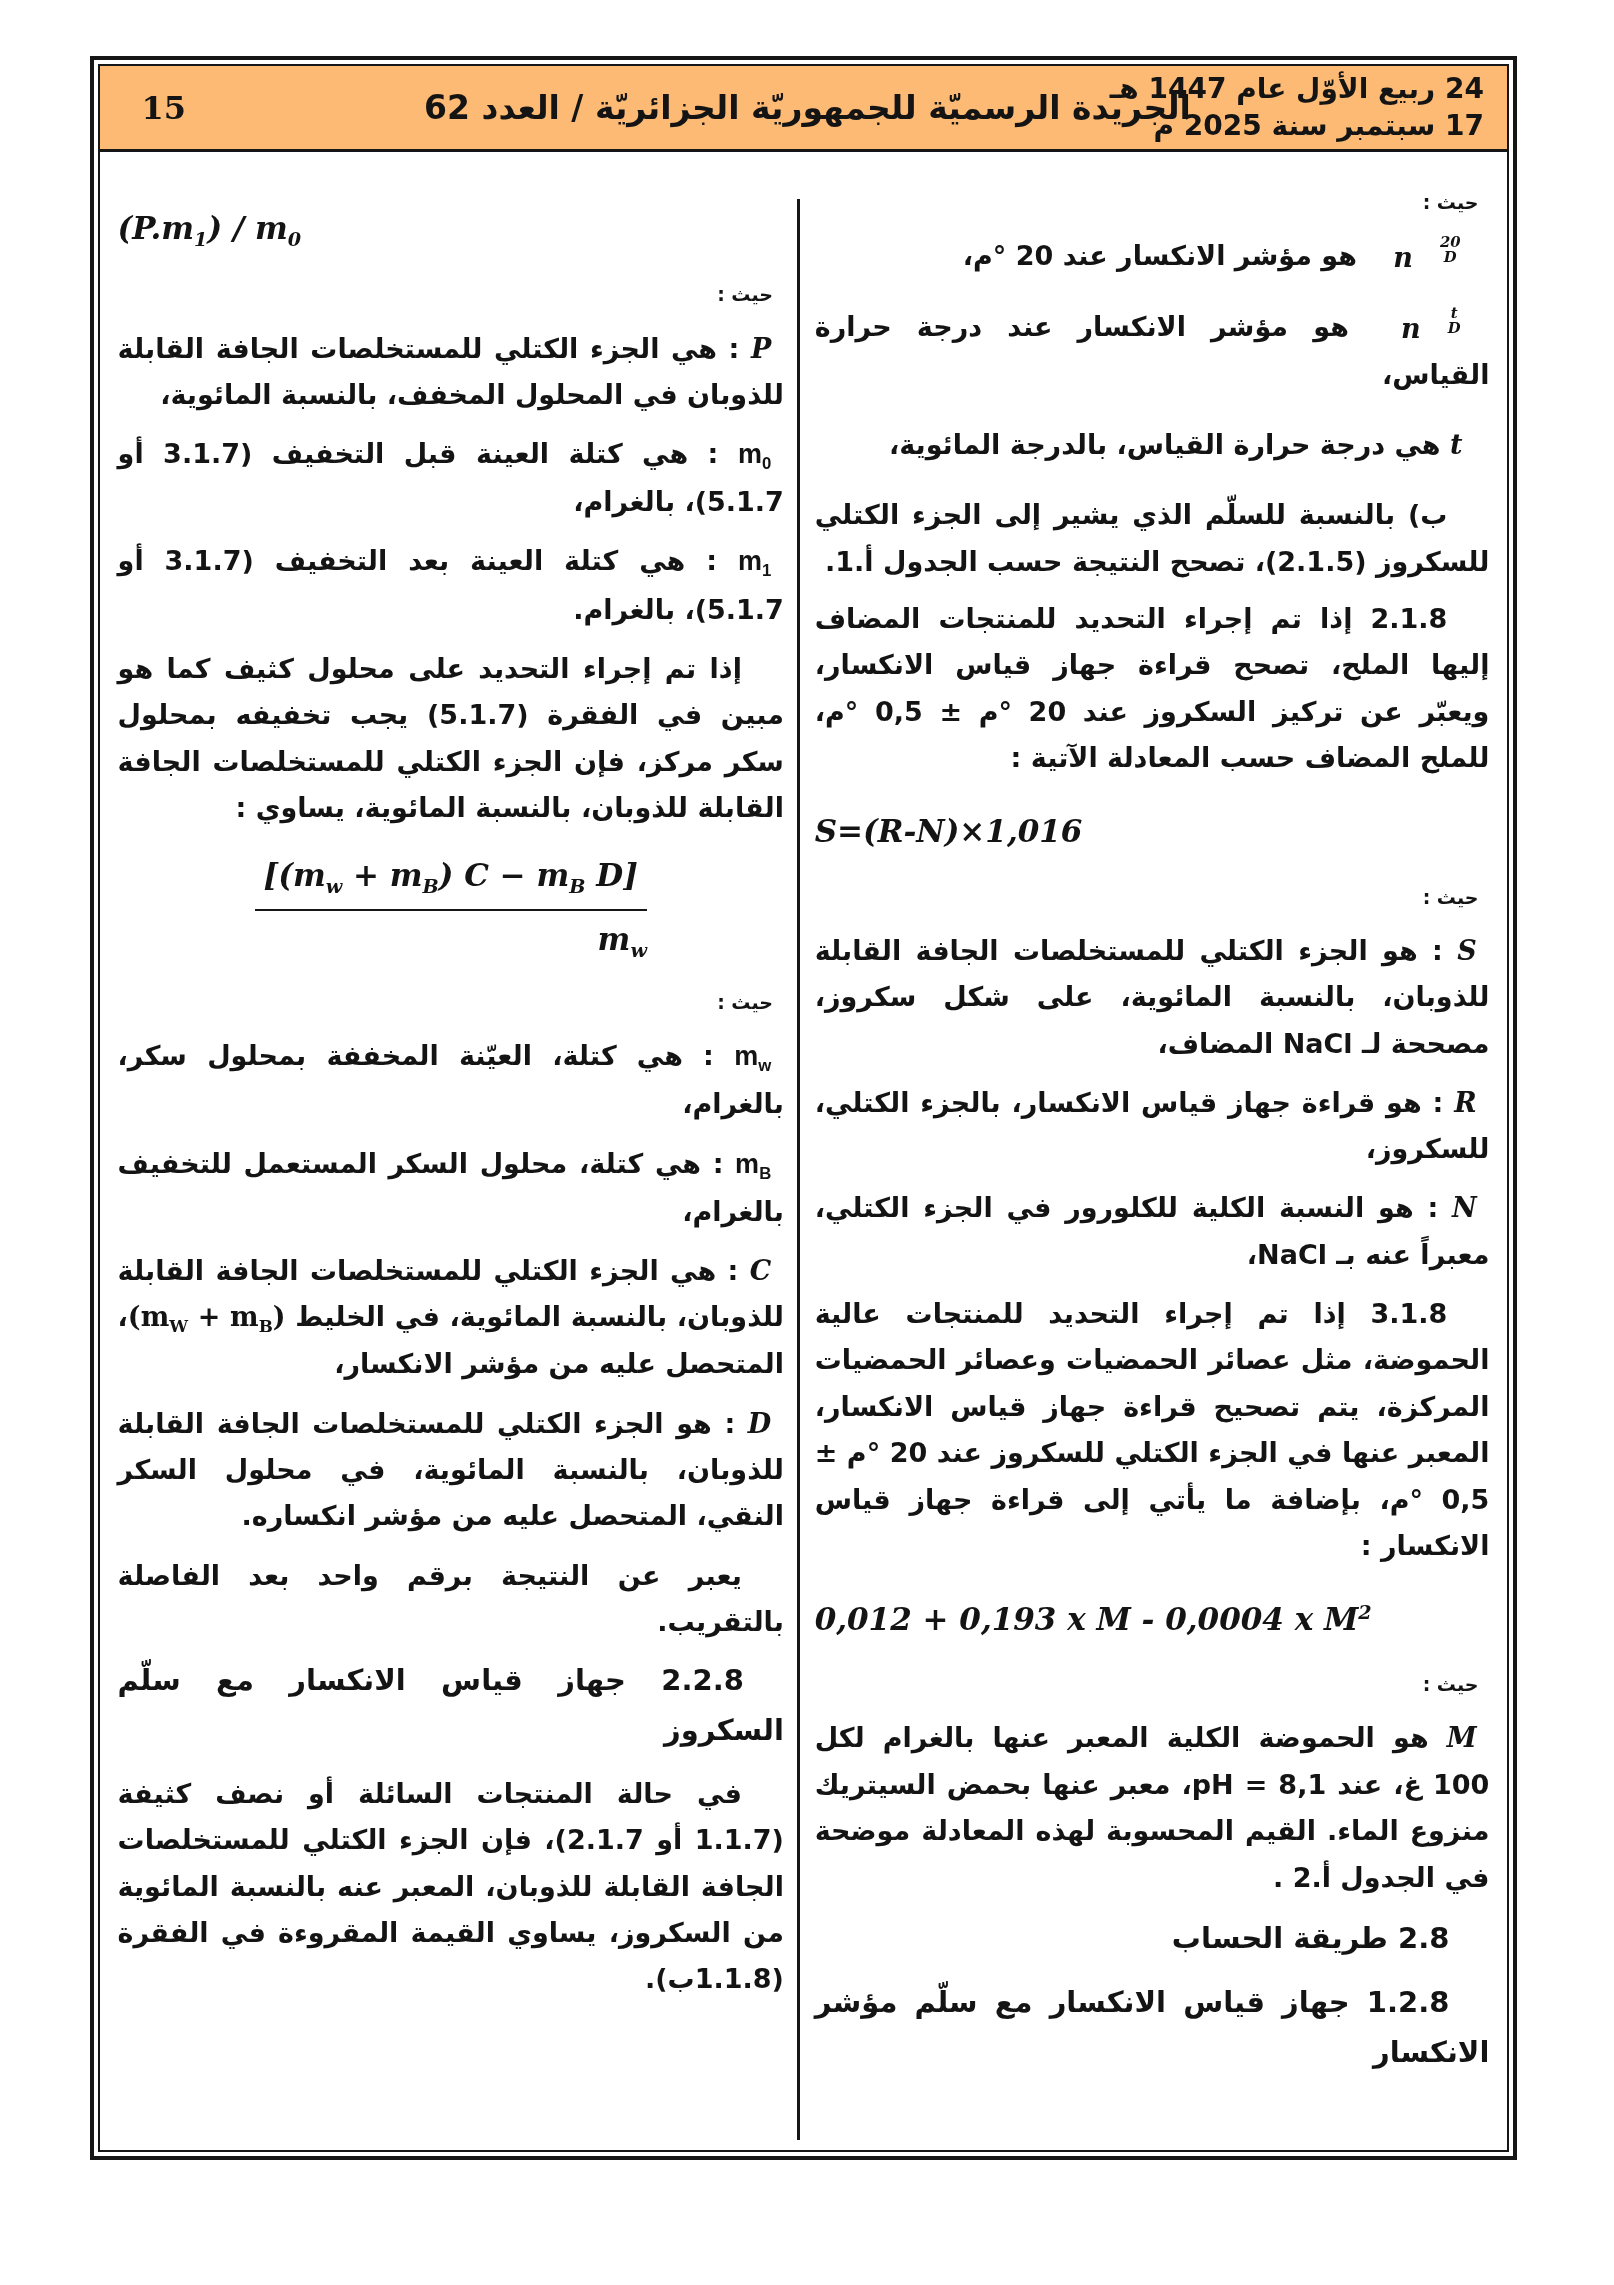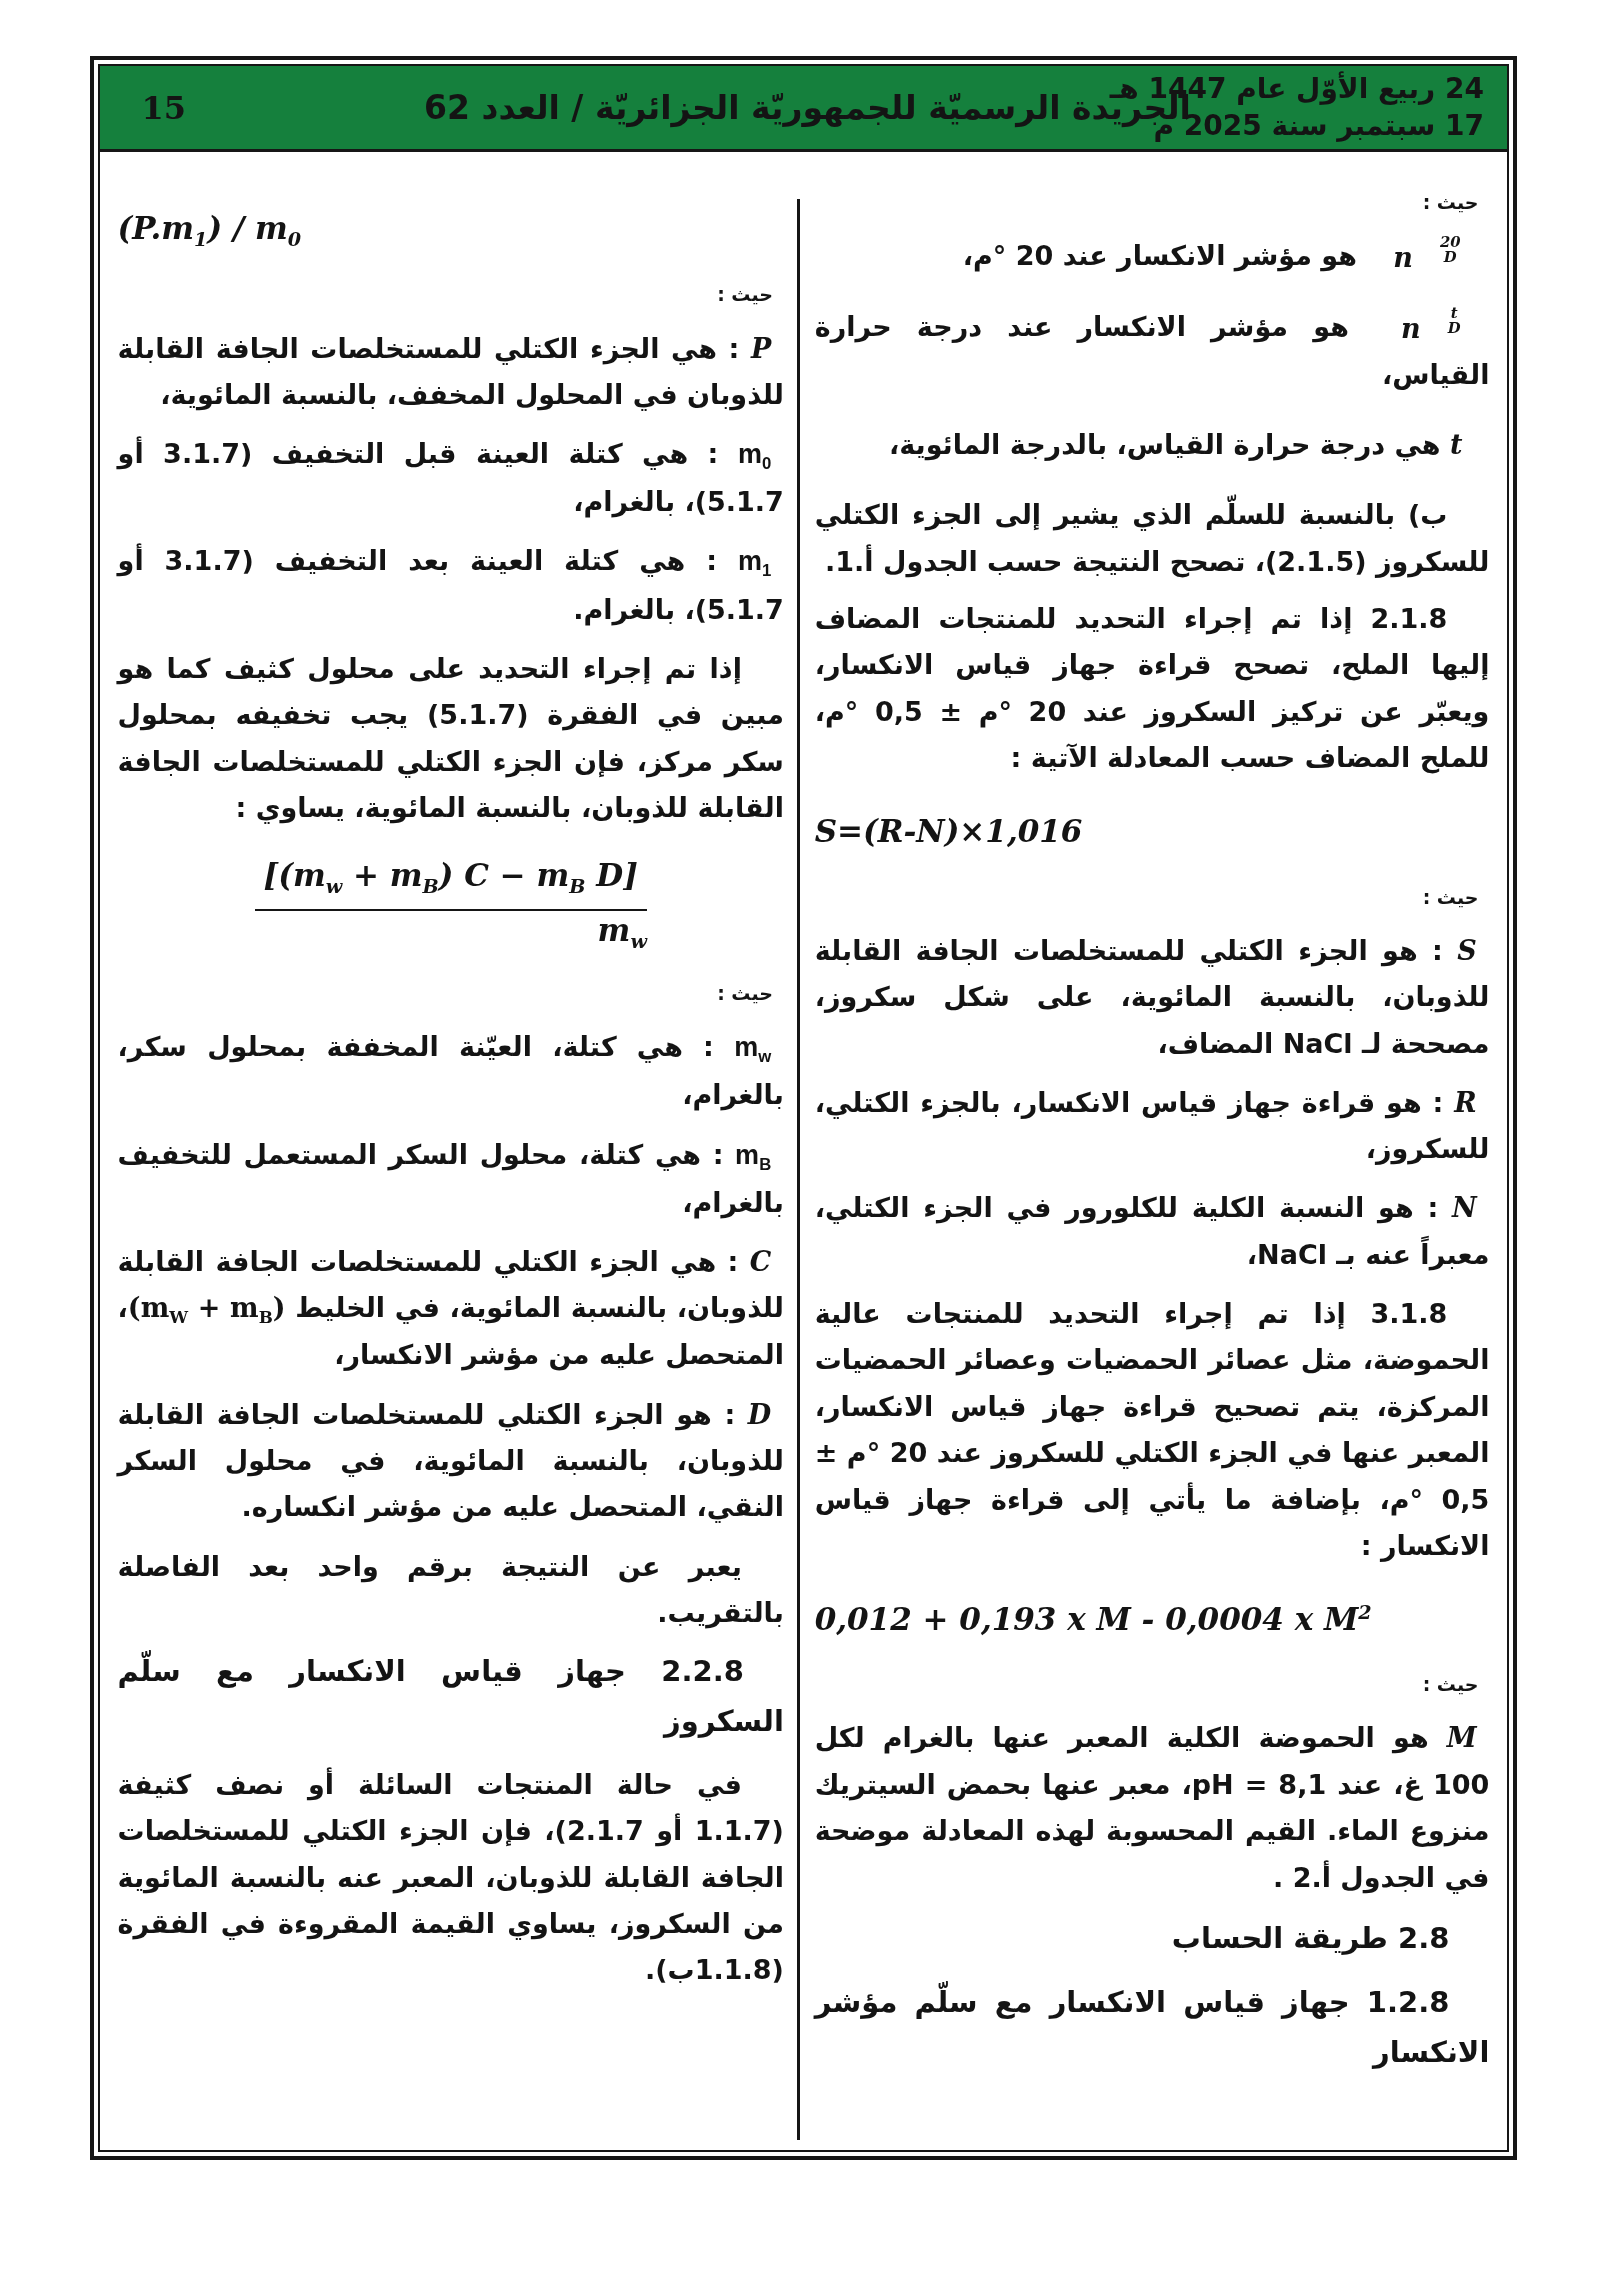--- a/index.html
+++ b/index.html
@@ -2,21 +2,21 @@
 <html lang="ar" style="font-size:14.5px"><head>
 <meta charset="utf-8">
 <style>
   html,body{margin:0;padding:0;background:#ffffff;}
   .page{position:relative;width:1615px;height:2285px;background:#ffffff;
         font-family:"DejaVu Sans",sans-serif;font-weight:700;color:#141414;}
   .frame-outer{position:absolute;left:90px;top:56px;width:1427px;height:2104px;
         border:4.5px solid #161616;box-sizing:border-box;}
   .frame-inner{position:absolute;inset:3.6px;border:2.7px solid #161616;
         display:flex;flex-direction:column;overflow:hidden;}
-  .header{flex:0 0 83px;background:#15803d;border-bottom:3.6px solid #161616;
+  .header{flex:0 0 83px;background:#fdba74;border-bottom:3.6px solid #161616;
         position:relative;display:flex;align-items:center;justify-content:center;padding-left:8px;}
   .page-number{position:absolute;left:42px;top:23.5px;font-size:32px;
         font-family:"DejaVu Serif",serif;}
   .header-title{font-size:33px;direction:rtl;}
   .header-dates{position:absolute;right:23.5px;top:5.4px;direction:rtl;text-align:right;
         font-size:28px;line-height:1.32;}
   .content{flex:1;display:flex;direction:ltr;overflow:hidden;}
   .col{box-sizing:border-box;direction:rtl;font-size:27px;line-height:1.72;text-align:justify;}
   .col-left{flex:0 0 697px;padding:27px 12.7px 0 18px;}
   .sep{flex:0 0 3.6px;width:3.6px;background:#161616;margin-top:47px;height:1941px;}
@@ -31,21 +31,21 @@
   .sym{font-family:"DejaVu Serif",serif;font-style:italic;font-weight:700;}
   .sym.upright{font-style:normal;font-family:Liberation Sans, sans-serif;}
   sub{font-size:0.62em;}
   sup{font-size:0.62em;}
   .formula{direction:ltr;font-family:"DejaVu Serif",serif;
         font-style:italic;font-size:31px;margin:23.5px 0 22px;text-indent:0;}
   .fracwrap{text-align:center;direction:ltr;margin:25px 0 22px;}
   .frac{display:inline-block;font-family:"DejaVu Serif",serif;font-style:italic;
         font-size:31px;text-align:right;line-height:1.25;}
   .num{display:block;border-bottom:2.7px solid #161616;padding:0 9px 9px;}
-  .den{display:block;}
+  .den{display:block;padding-top:9px;}
   .nsym{display:inline-flex;direction:ltr;font-family:"DejaVu Serif",serif;
         font-style:italic;vertical-align:middle;}
   .nstack{display:inline-flex;flex-direction:column;font-size:0.55em;
         line-height:1.05;margin-right:1.8px;text-align:center;}
   .ltr{direction:ltr;unicode-bidi:embed;font-family:"DejaVu Serif",serif;}
 </style>
 </head>
 <body>
 
 <div class="page">

